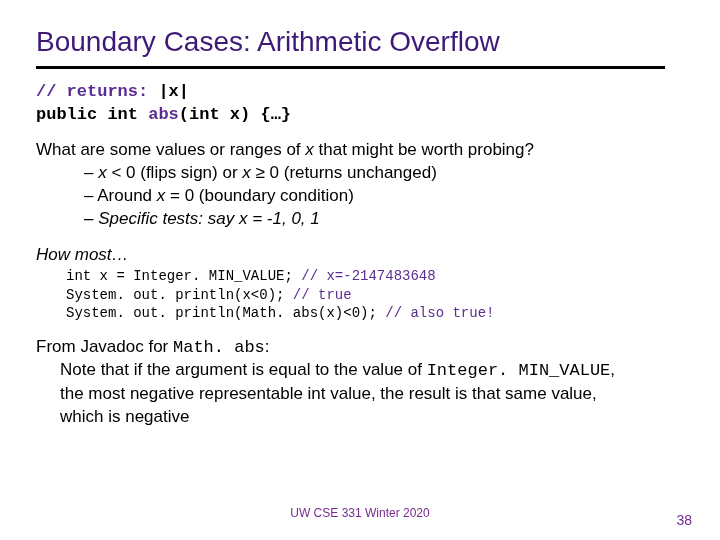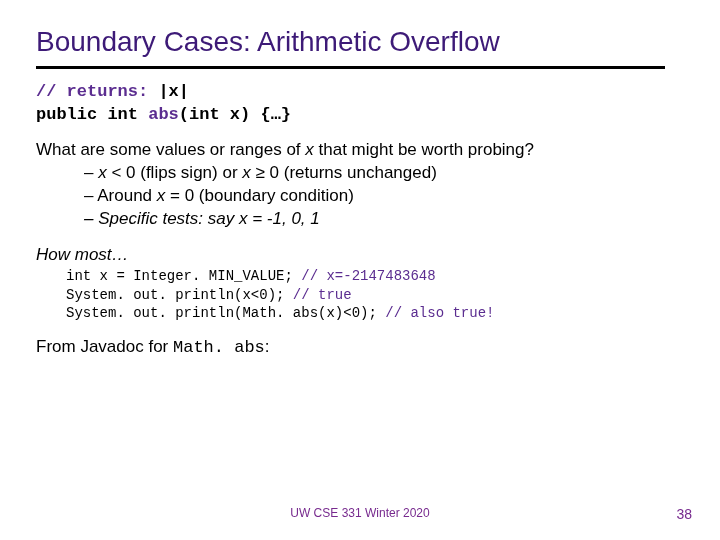--- a/index.html
+++ b/index.html
@@ -78,21 +78,21 @@
   .footer-center {
     position: absolute;
     bottom: 20px;
     width: 100%;
     text-align: center;
     font-size: 12px;
     color: #772a8e;
   }
   .footer-right {
     position: absolute;
-    bottom: 18px;
+    bottom: 12px;
     right: 28px;
     font-size: 14px;
     color: #772a8e;
   }
 </style>
 </head>
 <body>
 
 <div class="slide">
   <h1 class="title">Boundary Cases: Arithmetic Overflow</h1>
@@ -131,16 +131,19 @@
       <span>System. out. println(x&lt;0);  </span><span class="c"> // true</span>
     </div>
     <div>
       <span>System. out. println(Math. abs(x)&lt;0);</span><span class="c"> // also true!</span>
     </div>
   </div>
 
   <div class="from">
     <span>From Javadoc for </span><span class="mono">Math. abs</span><span>:</span>
   </div>
+  <div class="note">
+    <span>Note that if the argument is equal to the value of </span><span class="mono">Integer. MIN_VALUE</span><span>, the most negative representable int value, the result is that same value, which is negative</span>
+  </div>
 </div>
 
 <div class="footer-center">UW CSE 331 Winter 2020</div>
 <div class="footer-right">38</div>
 
 </body></html>

